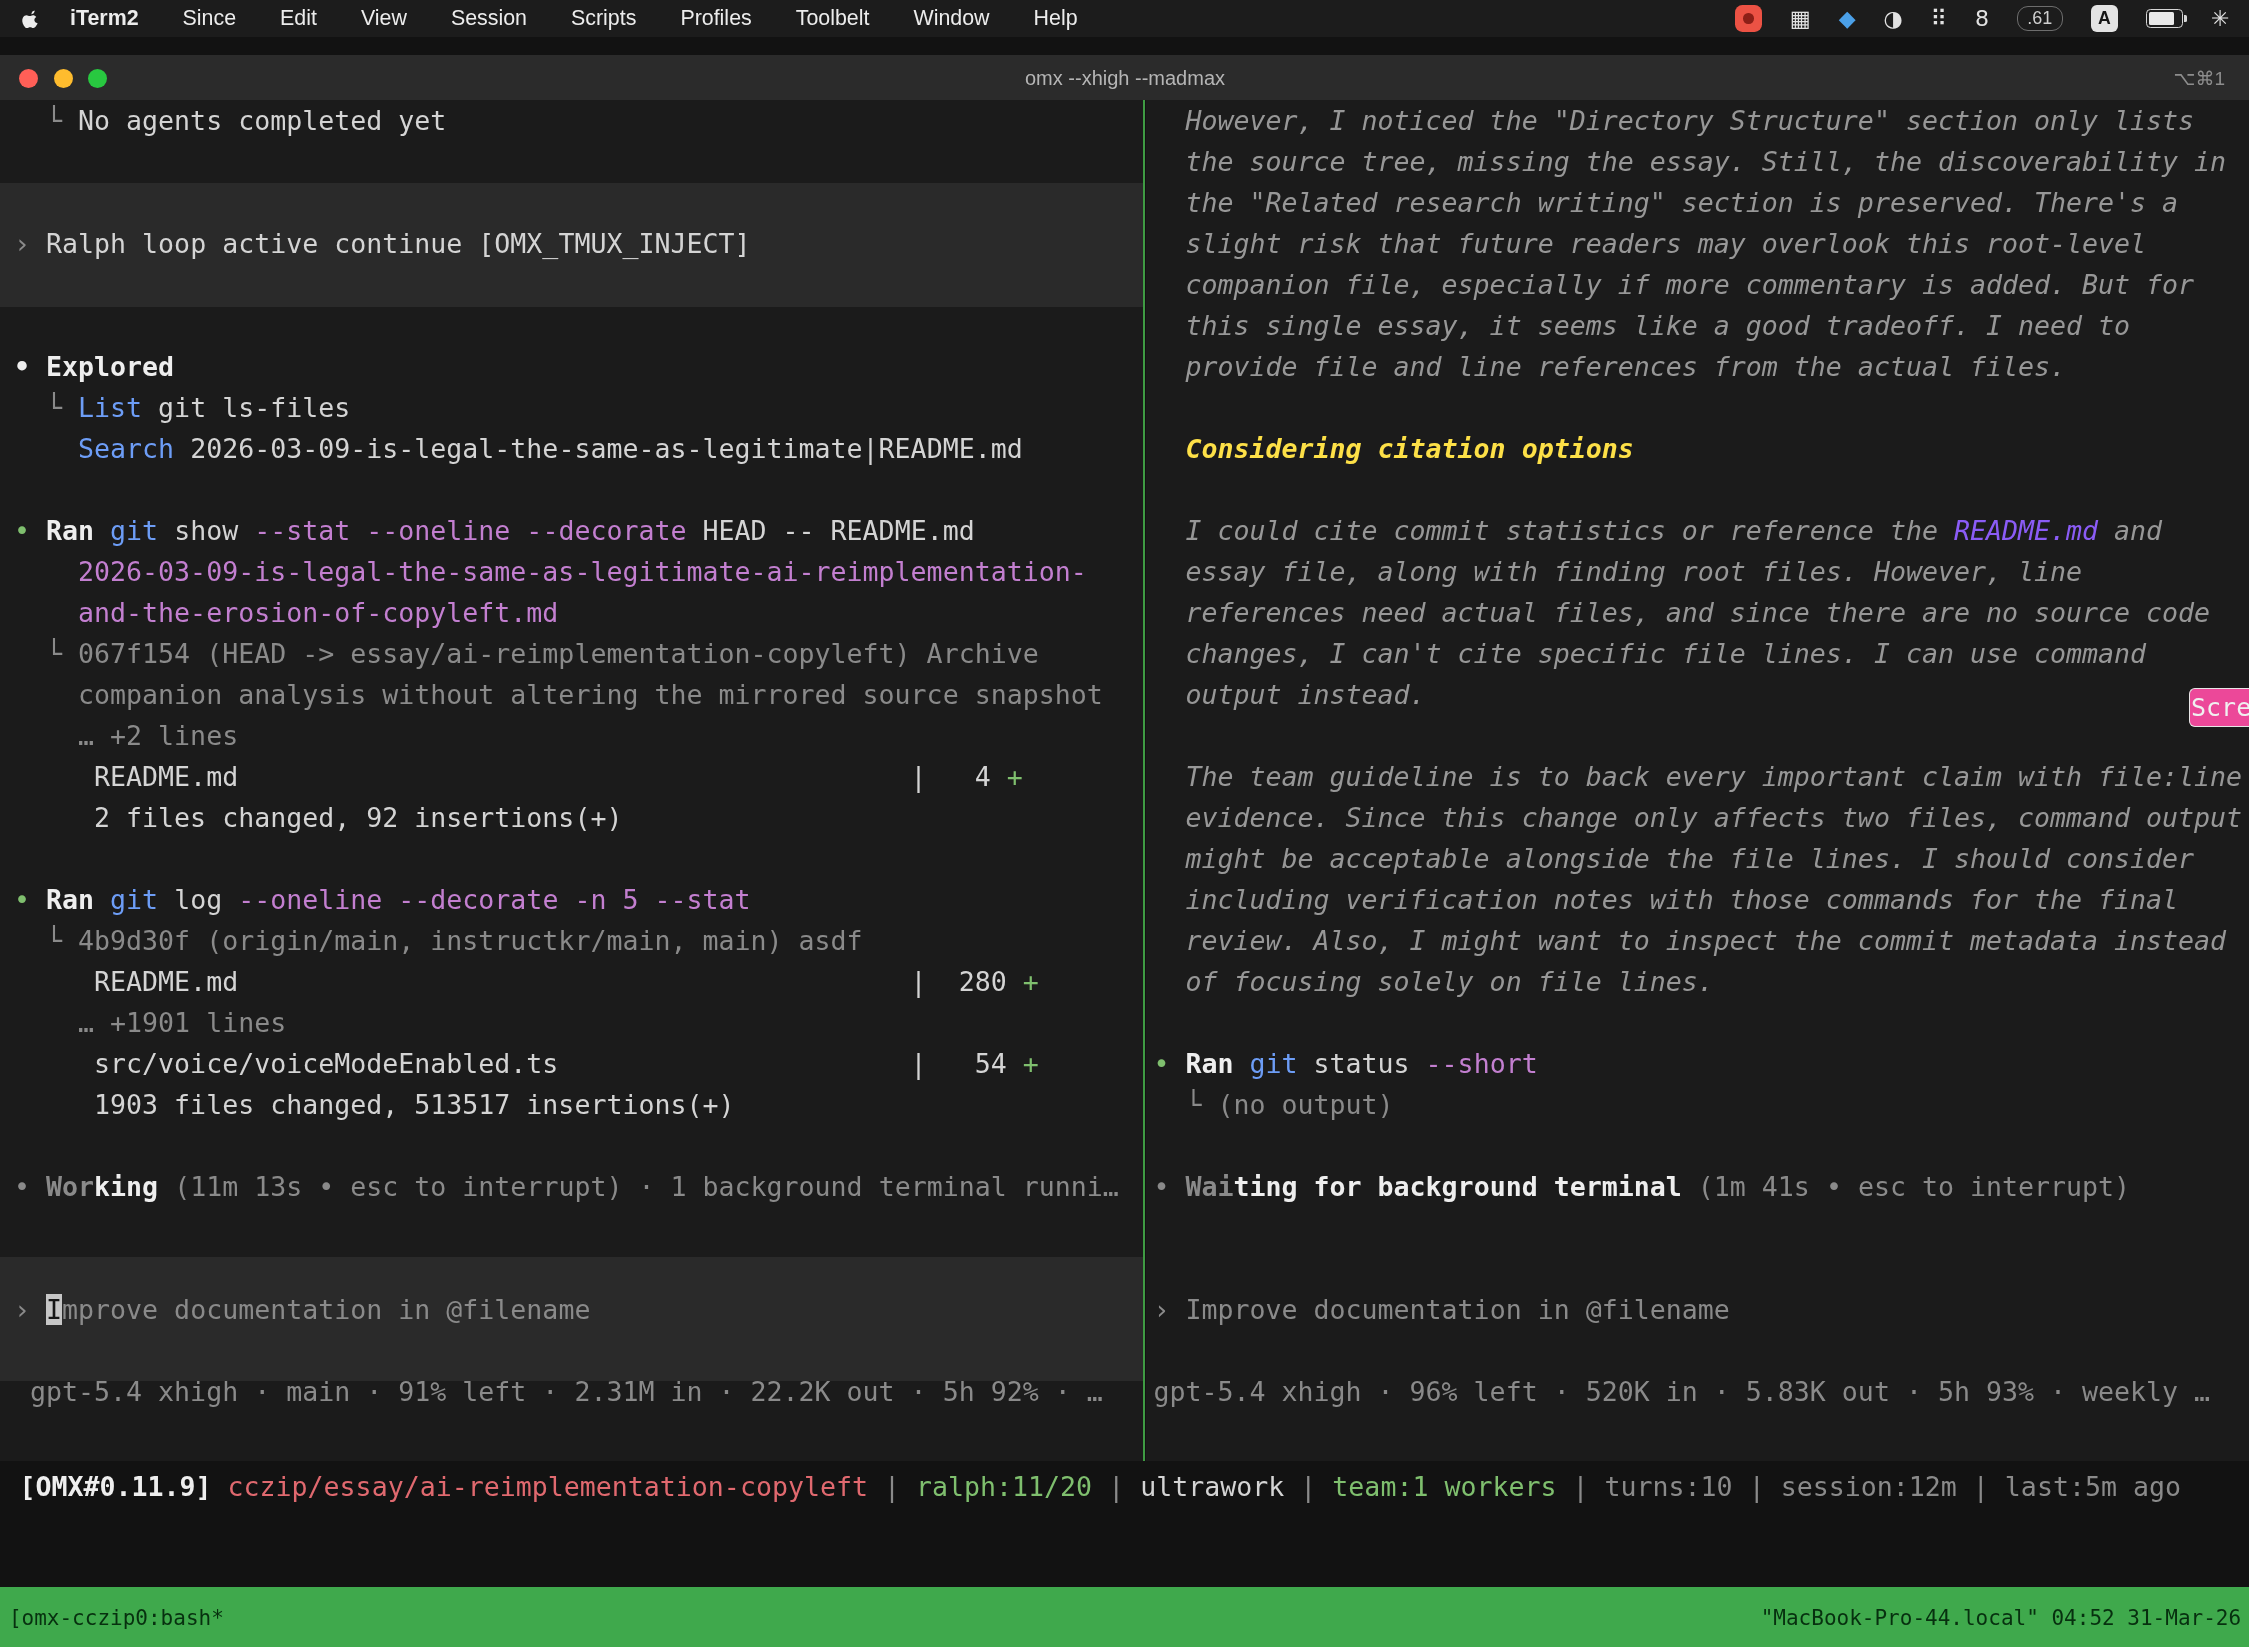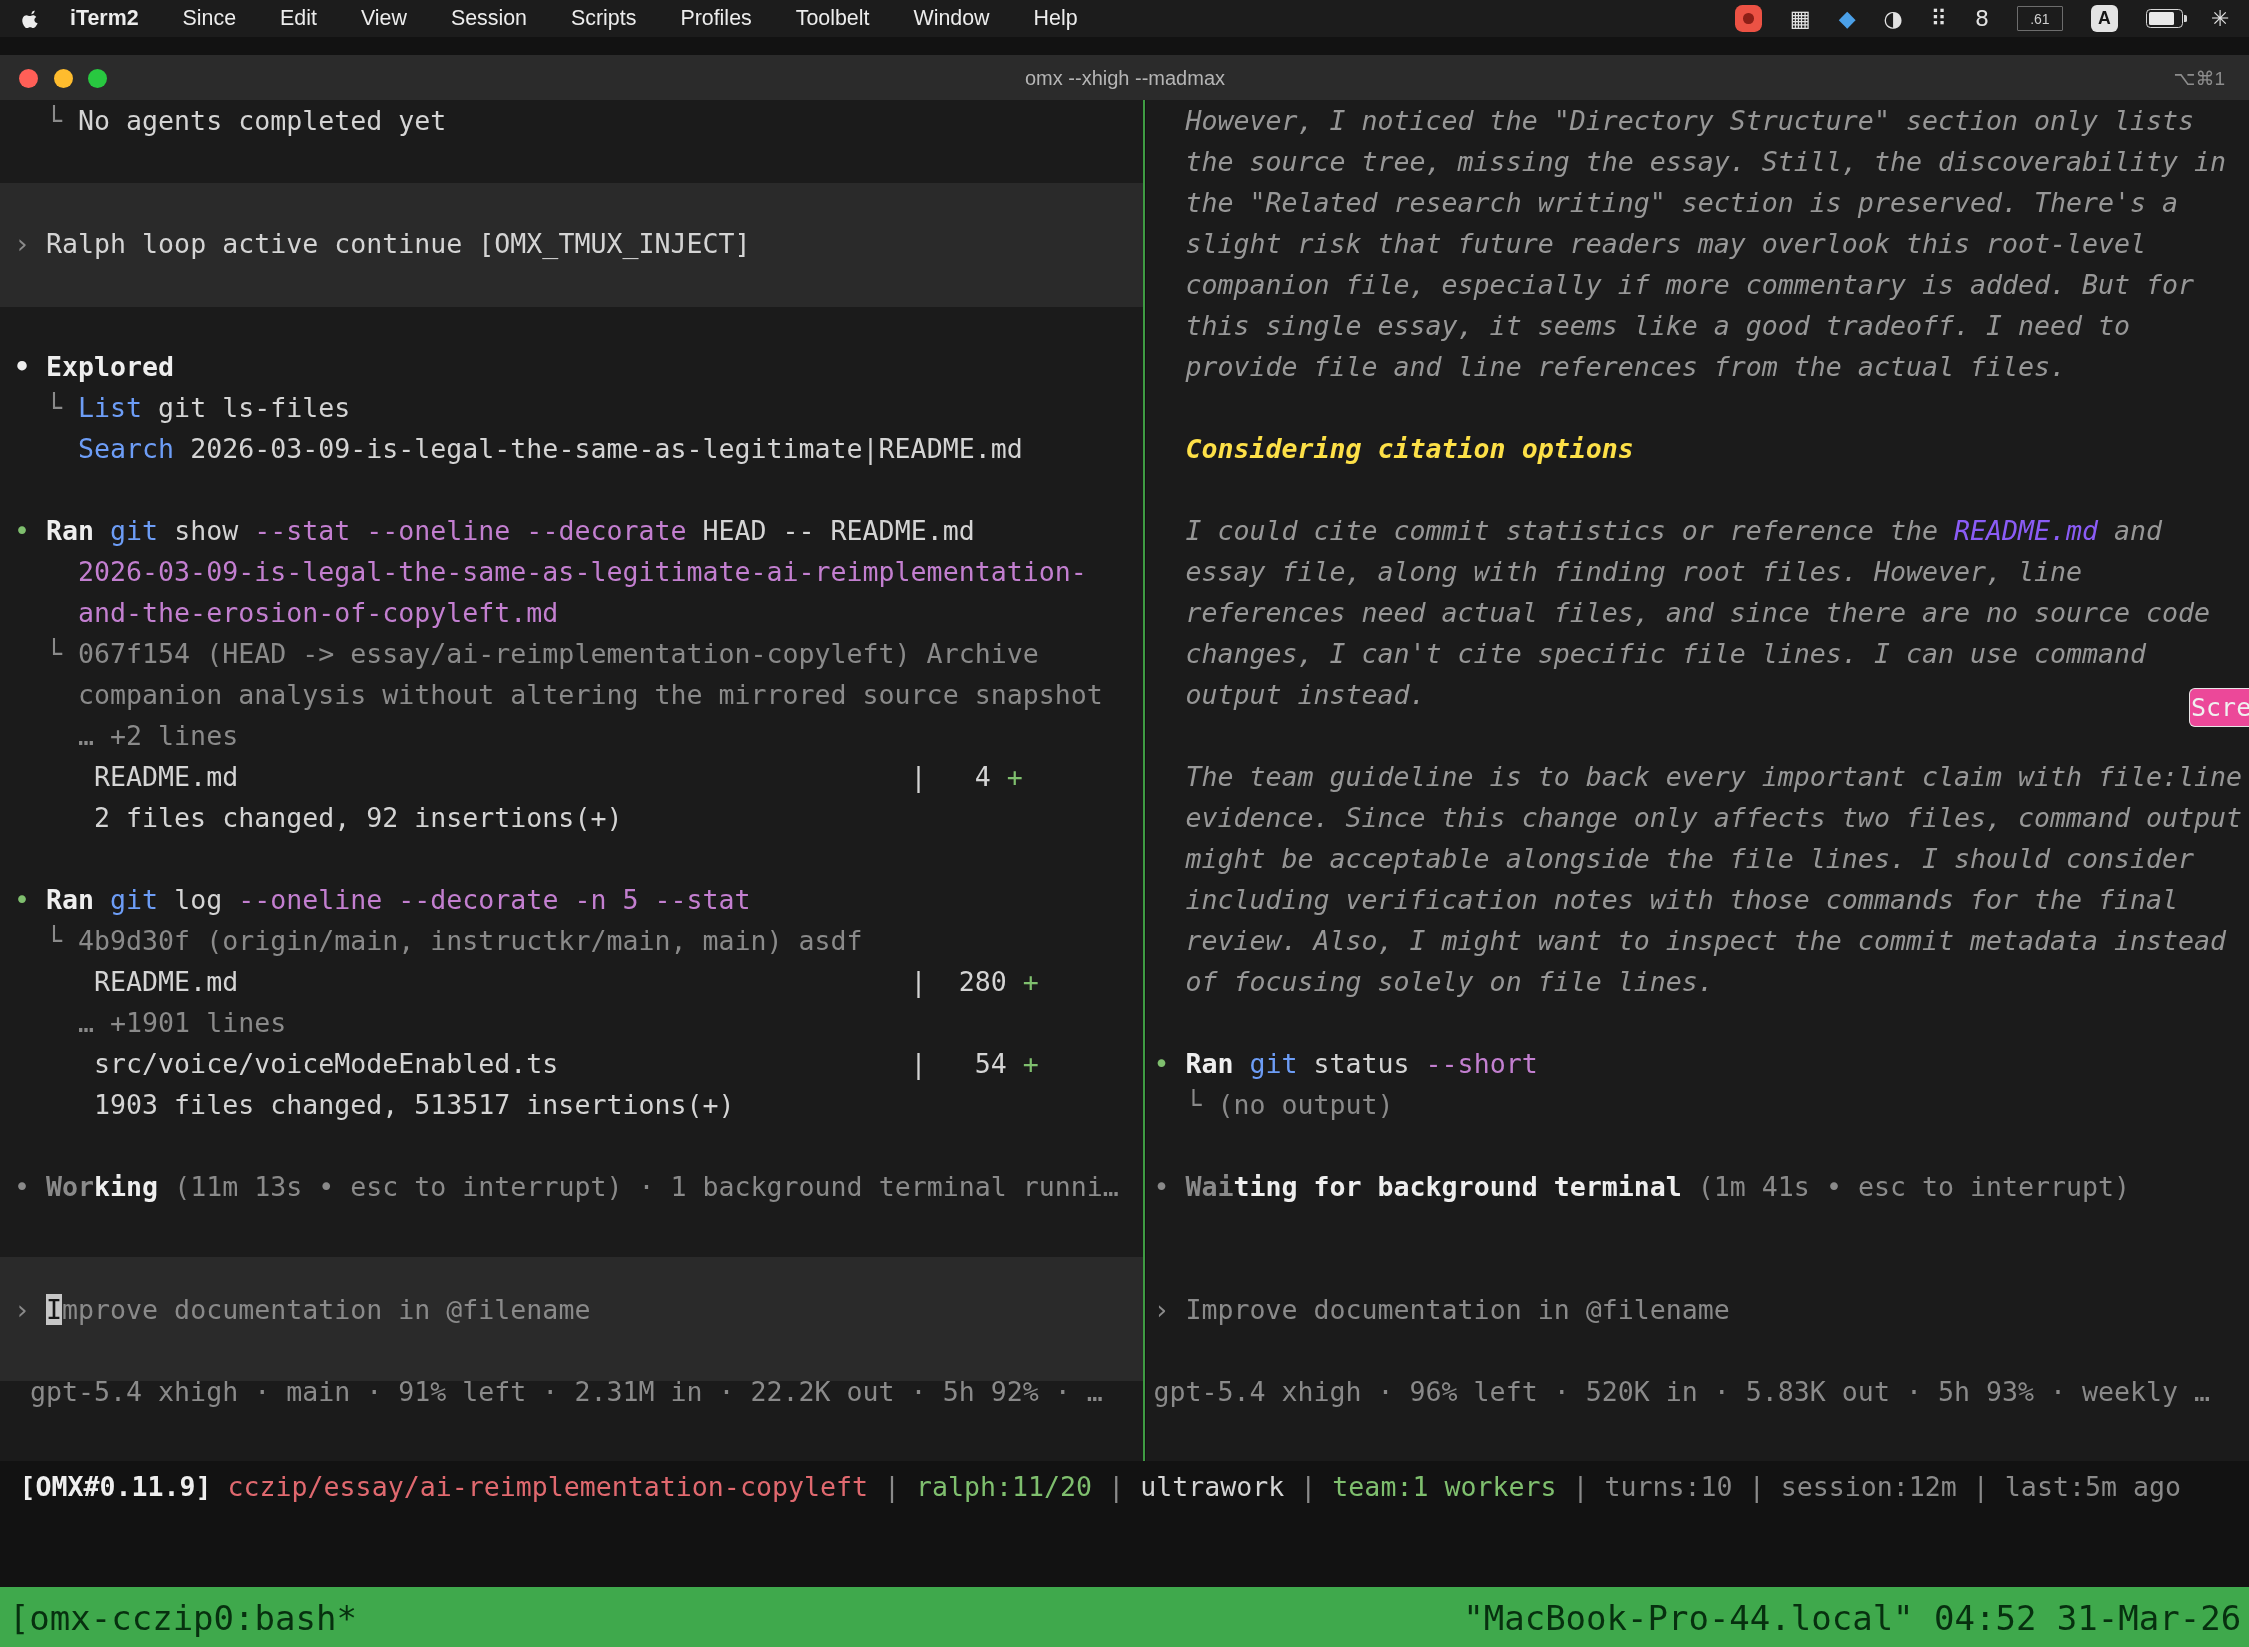--- a/index.html
+++ b/index.html
@@ -14,22 +14,22 @@
     font-family:"Liberation Sans",sans-serif;font-size:21.4px;color:#ececec;
   }
   .apple{display:flex;align-items:center;margin-right:13.3px;}
   .menu-item{padding:0 22px;white-space:nowrap;}
   .menu-item.first{font-weight:bold;padding-left:16px;}
   .menu-status{margin-left:auto;display:flex;align-items:center;gap:28px;}
   .mi-glyph{font-size:22px;color:#e2e2e2;font-family:"DejaVu Sans",sans-serif;}
   .mi-blue{color:#4ba0e8;}
   .record-badge{width:26.6px;height:26.6px;border-radius:7.4px;background:#ec5244;display:flex;align-items:center;justify-content:center;}
   .record-badge i{display:block;width:10.3px;height:10.3px;border-radius:50%;background:#8d1f17;}
-  .meter-badge{min-width:38px;height:23.6px;border:1.5px solid #6d6d6d;border-radius:1px;color:#cfcfcf;
-    font-size:14px;display:flex;align-items:center;justify-content:center;padding:0 3px;}
+  .meter-badge{min-width:38px;height:23.6px;border:1.5px solid #6d6d6d;border-radius:11px;color:#cfcfcf;
+    font-size:18px;display:flex;align-items:center;justify-content:center;padding:0 3px;}
   .input-src{width:27px;height:27px;border-radius:5.9px;background:#e3e3e3;color:#161616;font-weight:bold;
     font-size:17.7px;display:flex;align-items:center;justify-content:center;}
   .battery{position:relative;width:35px;height:17.7px;border:1.5px solid #d6d6d6;border-radius:4.4px;}
   .battery i{position:absolute;left:2.2px;top:2.2px;bottom:2.2px;width:70%;background:#e8e8e8;border-radius:1.5px;}
   .battery b{position:absolute;right:-5.2px;top:5.2px;width:3px;height:7.4px;background:#d6d6d6;border-radius:0 1.5px 1.5px 0;}
   
   .titlebar{
     position:absolute;top:55px;left:0;right:0;height:46px;background:#2b2b2b;
     border-bottom:0.7px solid #060606;
   }
@@ -66,21 +66,21 @@
     border:1.5px solid #e6e6e6;border-right:none;border-radius:5.9px 0 0 5.9px;
     background:#ec4899;color:#f0f0f0;font-size:25px;
     display:flex;align-items:center;padding-left:1px;overflow:hidden;white-space:nowrap;z-index:3;
   }
   
   .omx-line{position:absolute;top:1366px;left:12px;right:0;height:41px;}
   .omx-line .lines{padding-left:7.4px;}
   
   .tmux-bar{
     position:absolute;top:1487px;left:0;right:0;height:61px;background:#3fa94c;
-    color:#07300f;font-size:34px;display:flex;align-items:center;justify-content:space-between;
+    color:#07300f;font-size:21px;display:flex;align-items:center;justify-content:space-between;
     padding:0 8.9px;white-space:pre;
   }
 </style>
 </head>
 <body>
 
 <header class="menubar">
   <span class="apple">
     <svg viewBox="0 0 24 24" width="20" height="20">
         <path fill="#ececec" d="M16.4 1.8c.1 1.1-.3 2.2-1 3-.7.9-1.8 1.5-2.9 1.4-.1-1 .4-2.1 1-2.9.7-.8 1.9-1.4 2.9-1.5zM19.9 17c-.5 1.2-.8 1.7-1.5 2.8-.9 1.4-2.2 3.1-3.7 3.1-1.4 0-1.8-.9-3.7-.9s-2.4.9-3.8.9c-1.6 0-2.8-1.5-3.7-2.9C1.2 16.7.9 12.4 2.4 10.1c1-1.6 2.7-2.6 4.2-2.6 1.6 0 2.6 1 3.9 1 1.3 0 2-1 3.9-1 1.4 0 2.9.8 3.9 2.1-3.4 1.9-2.9 6.6 1.6 7.4z"></path>

